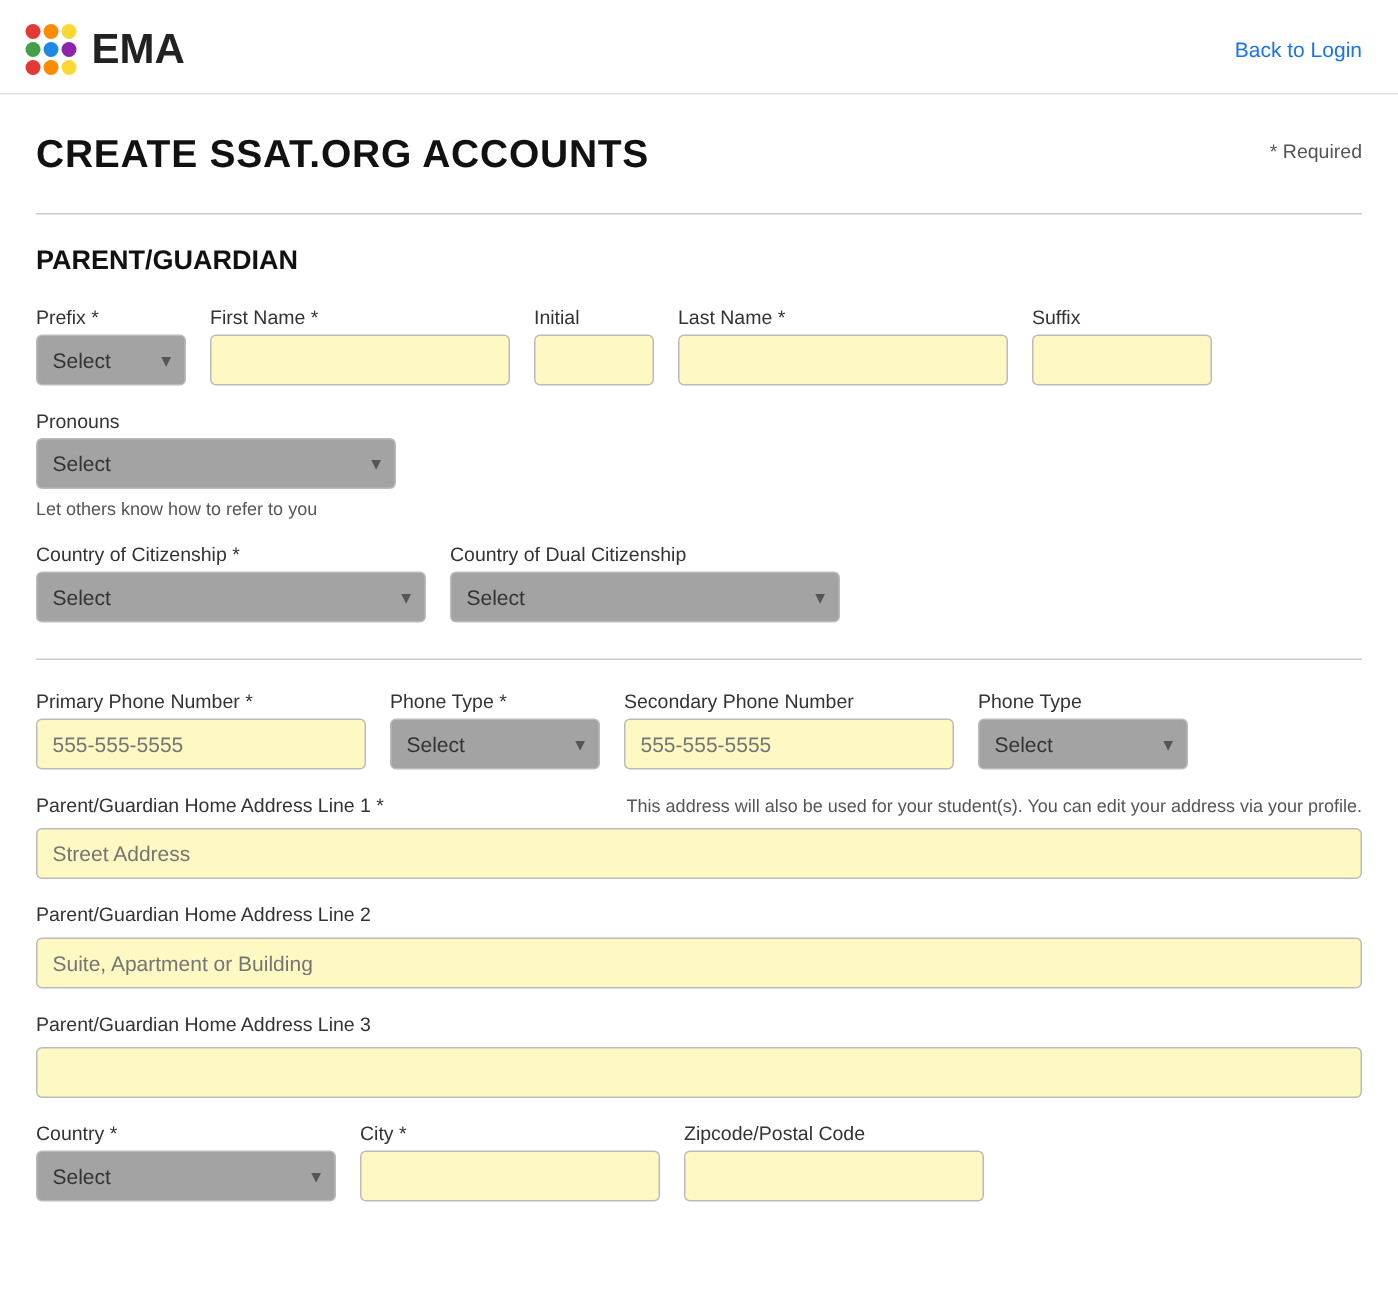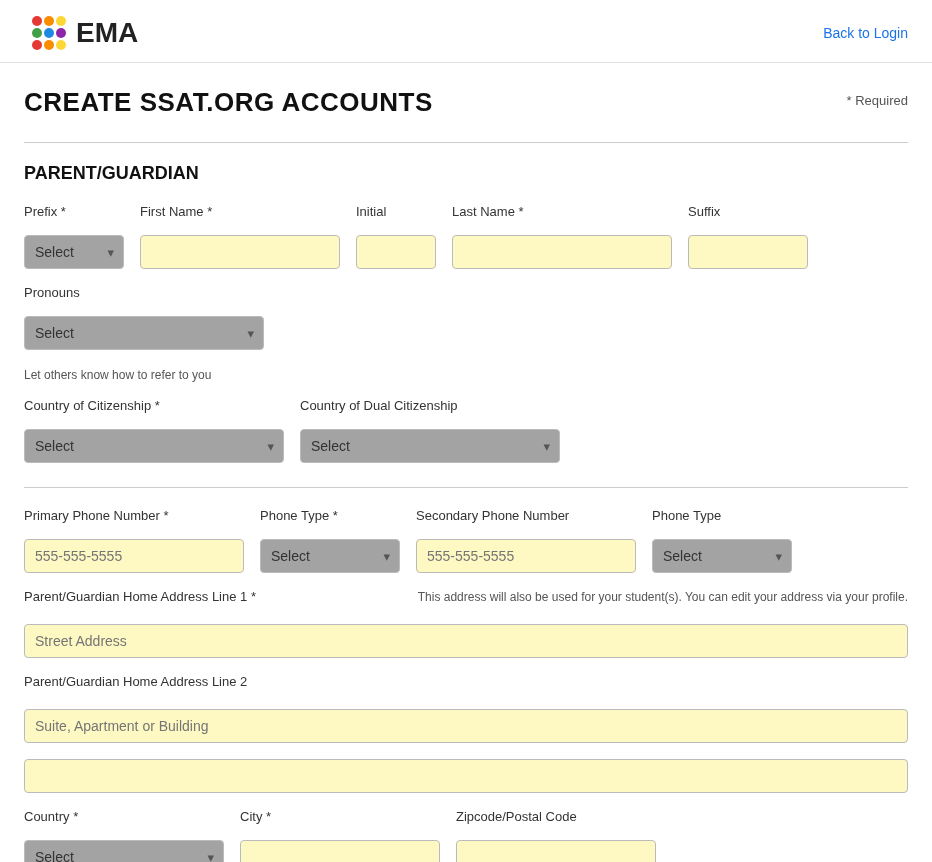--- a/index.html
+++ b/index.html
@@ -6,21 +6,21 @@
     body {
       font-family: Arial, sans-serif;
       font-size: 14px;
       color: #222;
       background: #fff;
     }
     .header {
       display: flex;
       align-items: center;
       justify-content: space-between;
-      padding: 16px 24px 12px 32px;
+      padding: 16px 24px 12px 17px;
       border-bottom: 1px solid #e0e0e0;
     }
     .logo-area {
       display: flex;
       align-items: center;
       gap: 10px;
     }
     .logo-dots {
       display: grid;
       grid-template-columns: repeat(3, 10px);
@@ -71,21 +71,21 @@
     }
     .form-row {
       display: flex;
       gap: 16px;
       margin-bottom: 16px;
       flex-wrap: wrap;
     }
     .form-group {
       display: flex;
       flex-direction: column;
-      gap: 16px;
+      gap: 4px;
     }
     .form-group label {
       font-size: 13px;
       color: #333;
       font-weight: 500;
     }
     input[type="text"], input[type="tel"] {
       border: 1px solid #bbb;
       border-radius: 4px;
       padding: 8px 10px;
@@ -295,20 +295,21 @@
     </div>
     <input type="text" class="full-width-input" placeholder="Street Address" style="">
   </div>
 
   <div class="form-group full-width-group" style="margin-bottom:16px;">
     <label style="display:block; margin-bottom:4px;">Parent/Guardian Home Address Line 2</label>
     <input type="text" class="full-width-input" placeholder="Suite, Apartment or Building" style="">
   </div>
 
   <div class="form-group full-width-group" style="margin-bottom:16px;">
+    <label style="display:block; margin-bottom:4px;">Parent/Guardian Home Address Line 3</label>
     <input type="text" class="full-width-input" style="">
   </div>
 
   <div class="form-row">
     <div class="form-group">
       <label>Country *</label>
       <div class="select-wrapper">
         <select style="width:200px;">
           <option value="">Select</option>
           <option>United States</option>

